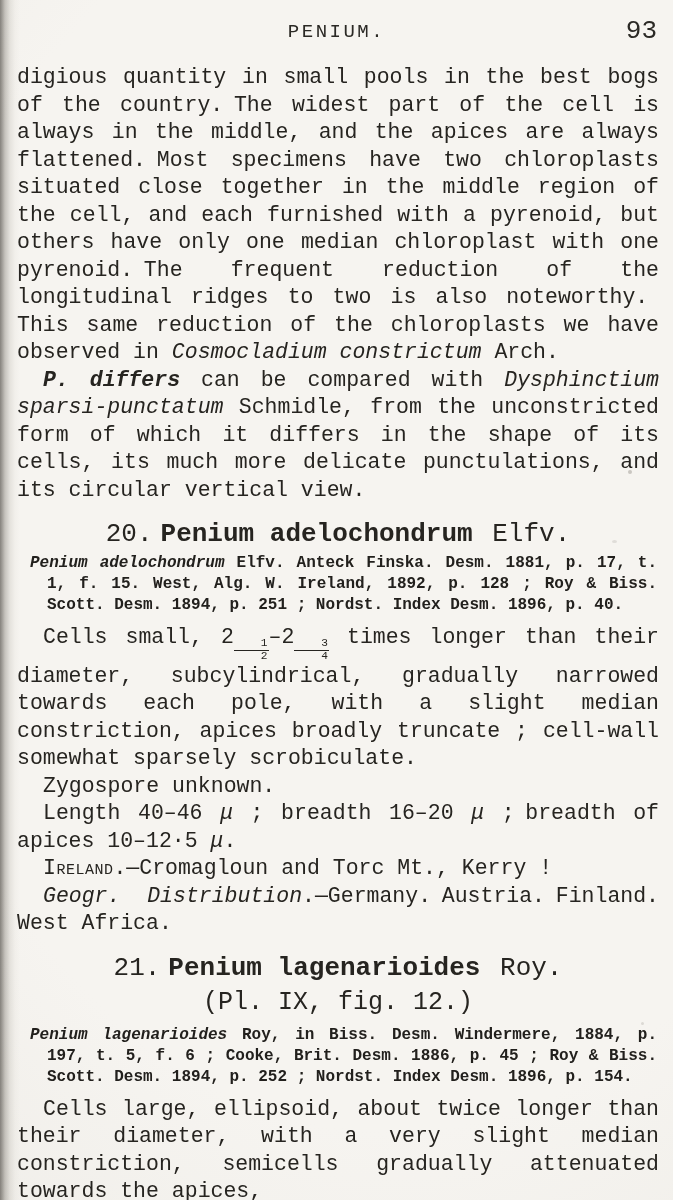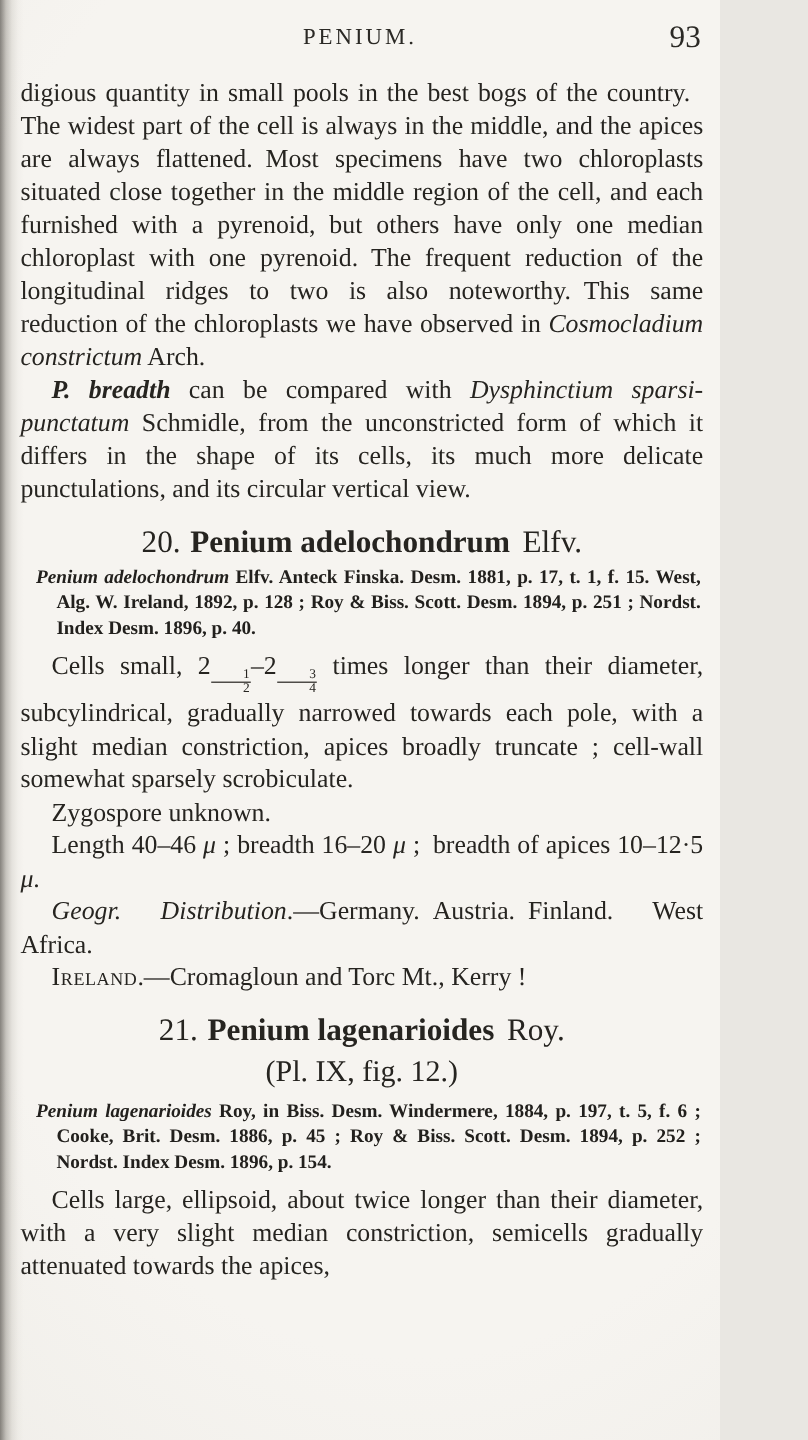--- a/index.html
+++ b/index.html
@@ -2,23 +2,24 @@
 <html><head>
 <meta charset="utf-8">
 <style>
   html,body{margin:0;padding:0;}
   body{
     width:673px;height:1200px;overflow:hidden;
     font-family:"Liberation Serif","DejaVu Serif",serif;
     background:#e9e7e2;
   }
   .page{
-    position:relative;width:600px;height:1200px;overflow:hidden;
+    position:relative;width:673px;height:1200px;overflow:hidden;
     background:radial-gradient(130% 95% at 58% 42%, #f6f4f0 55%, #eeece7 88%, #e8e6e0 100%);
     color:#262420;
+    font-family:Liberation Mono, monospace;
   }
   .gutter{
     position:absolute;left:0;top:0;bottom:0;width:20px;pointer-events:none;
     background:linear-gradient(90deg, rgba(58,54,48,.60) 0px, rgba(104,99,90,.34) 5px,
                rgba(150,145,134,.18) 10px, rgba(190,185,175,.08) 15px, rgba(0,0,0,0) 20px);
   }
   .speck{position:absolute;border-radius:50%;background:rgba(120,115,105,.35);pointer-events:none;}
   .sp1{width:4px;height:4px;left:628px;top:470px;}
   .sp2{width:3px;height:3px;left:641px;top:1022px;opacity:.6;}
   .sp3{width:5px;height:3px;left:612px;top:540px;opacity:.5;}
@@ -72,39 +73,39 @@
   <div class="speck sp3"></div>
 
   <header class="pagehead">
     <span class="runtitle">PENIUM.</span>
     <span class="pageno">93</span>
   </header>
 
   <main class="text">
 
     <p class="body noindent"><span>digious quantity in small pools in the best bogs of the country. The widest part of the cell is always in the middle, and the apices are always flattened. Most specimens have two chloroplasts situated close together in the middle region of the cell, and each furnished with a pyrenoid, but others have only one median chloroplast with one pyrenoid. The frequent reduction of the longitudinal ridges to two is also noteworthy. This same reduction of the chloroplasts we have observed in </span><span class="it">Cosmocladium constrictum</span><span> Arch.</span></p>
-    <p class="body"><span class="it bf">P. breadth</span><span> can be compared with </span><span class="it">Dysphinctium sparsi-punctatum</span><span> Schmidle, from the unconstricted form of which it differs in the shape of its cells, its much more delicate punctulations, and its circular vertical view.</span></p>
+    <p class="body"><span class="it bf">P. differs</span><span> can be compared with </span><span class="it">Dysphinctium sparsi-punctatum</span><span> Schmidle, from the unconstricted form of which it differs in the shape of its cells, its much more delicate punctulations, and its circular vertical view.</span></p>
 
     <section>
       <h2 class="spec-head">
         <span class="num">20.</span><span class="bf">Penium adelochondrum</span>
         <span class="auth">Elfv.</span>
       </h2>
       <p class="synonymy"><span class="it bf">Penium adelochondrum</span><span> Elfv. Anteck Finska. Desm. 1881, p. 17, t. 1, f. 15. West, Alg. W. Ireland, 1892, p. 128&nbsp;; Roy &amp; Biss. Scott. Desm. 1894, p. 251&nbsp;; Nordst. Index Desm. 1896, p. 40.</span></p>
       <p class="body"><span>Cells small, 2</span><span class="frac">
             <span>1</span>
             <span>2</span>
           </span><span>–2</span><span class="frac">
             <span>3</span>
             <span>4</span>
           </span><span> times longer than their diameter, subcylindrical, gradually narrowed towards each pole, with a slight median constriction, apices broadly truncate&nbsp;; cell-wall somewhat sparsely scrobiculate.</span></p>
       <p class="body"><span>Zygospore unknown.</span></p>
       <p class="body"><span>Length 40–46 </span><span class="it">μ</span><span>&nbsp;; breadth 16–20 </span><span class="it">μ</span><span>&nbsp;; breadth of apices 10–12·5 </span><span class="it">μ</span><span>.</span></p>
+      <p class="body"><span class="sc">Ireland</span><span>.—Cromagloun and Torc Mt., Kerry&nbsp;!</span></p>
       <p class="body"><span class="it">Geogr. Distribution</span><span>.—Germany. Austria. Finland. West Africa.</span></p>
-      <p class="body"><span class="sc">Ireland</span><span>.—Cromagloun and Torc Mt., Kerry&nbsp;!</span></p>
     </section>
 
     <section>
       <h2 class="spec-head">
         <span class="num">21.</span><span class="bf">Penium lagenarioides</span>
         <span class="auth">Roy.</span>
       </h2>
       <p class="plate">(Pl. IX, fig. 12.)</p>
       <p class="synonymy"><span class="it bf">Penium lagenarioides</span><span> Roy, in Biss. Desm. Windermere, 1884, p. 197, t. 5, f. 6&nbsp;; Cooke, Brit. Desm. 1886, p. 45&nbsp;; Roy &amp; Biss. Scott. Desm. 1894, p. 252&nbsp;; Nordst. Index Desm. 1896, p. 154.</span></p>
       <p class="body"><span>Cells large, ellipsoid, about twice longer than their diameter, with a very slight median constriction, semicells gradually attenuated towards the apices,</span></p>

